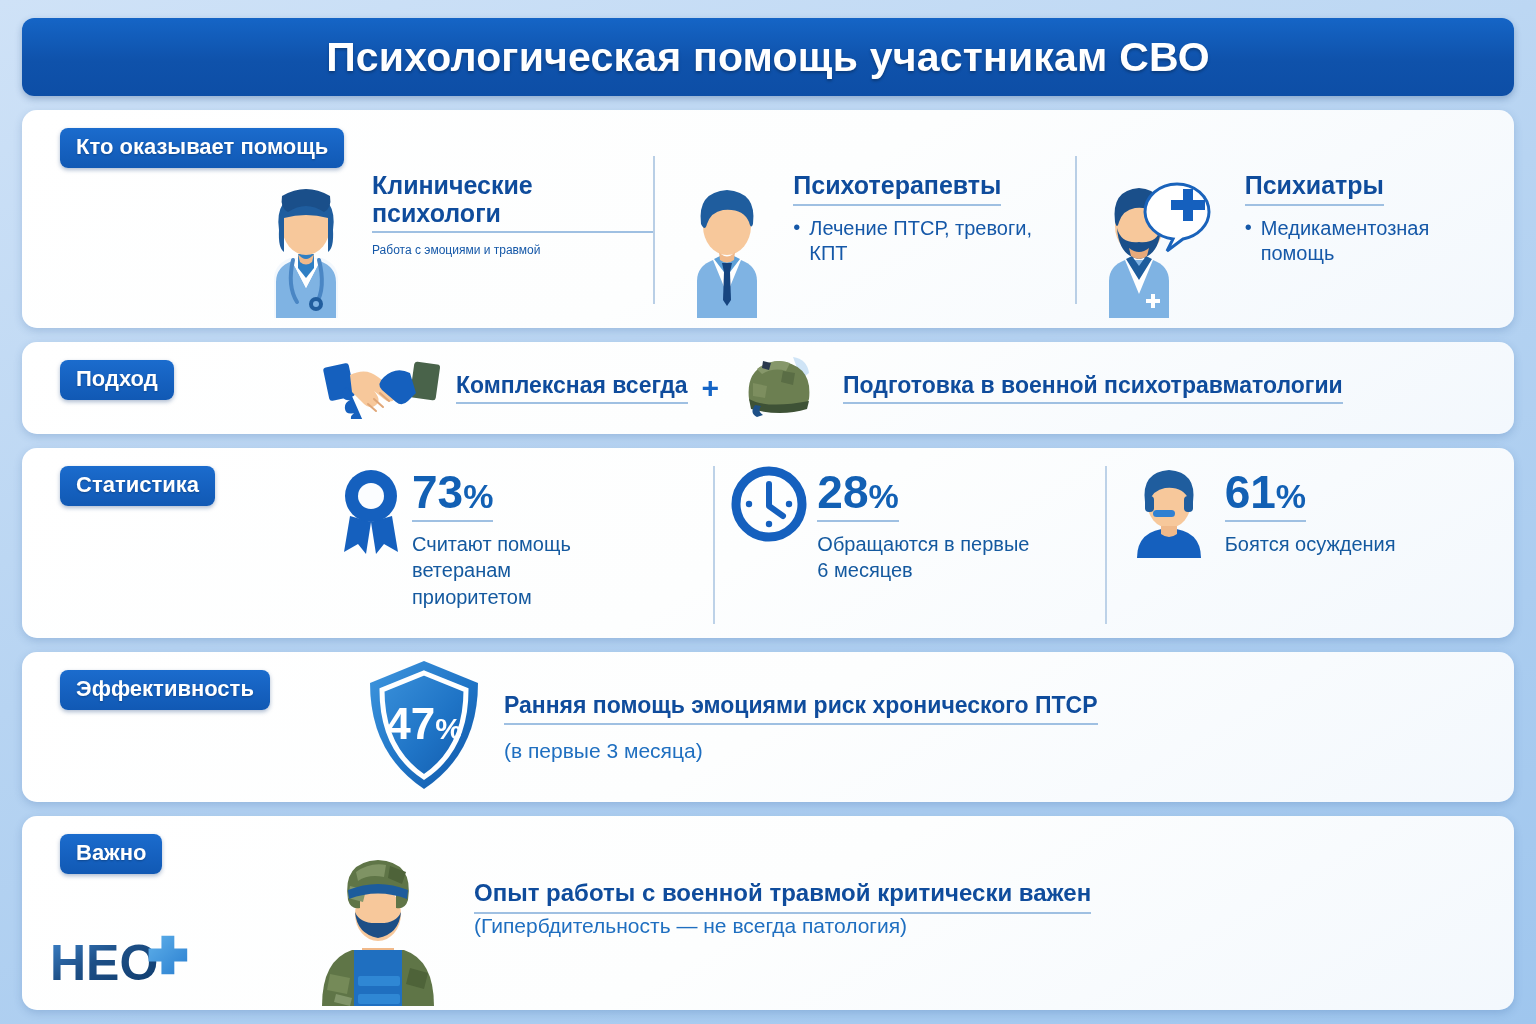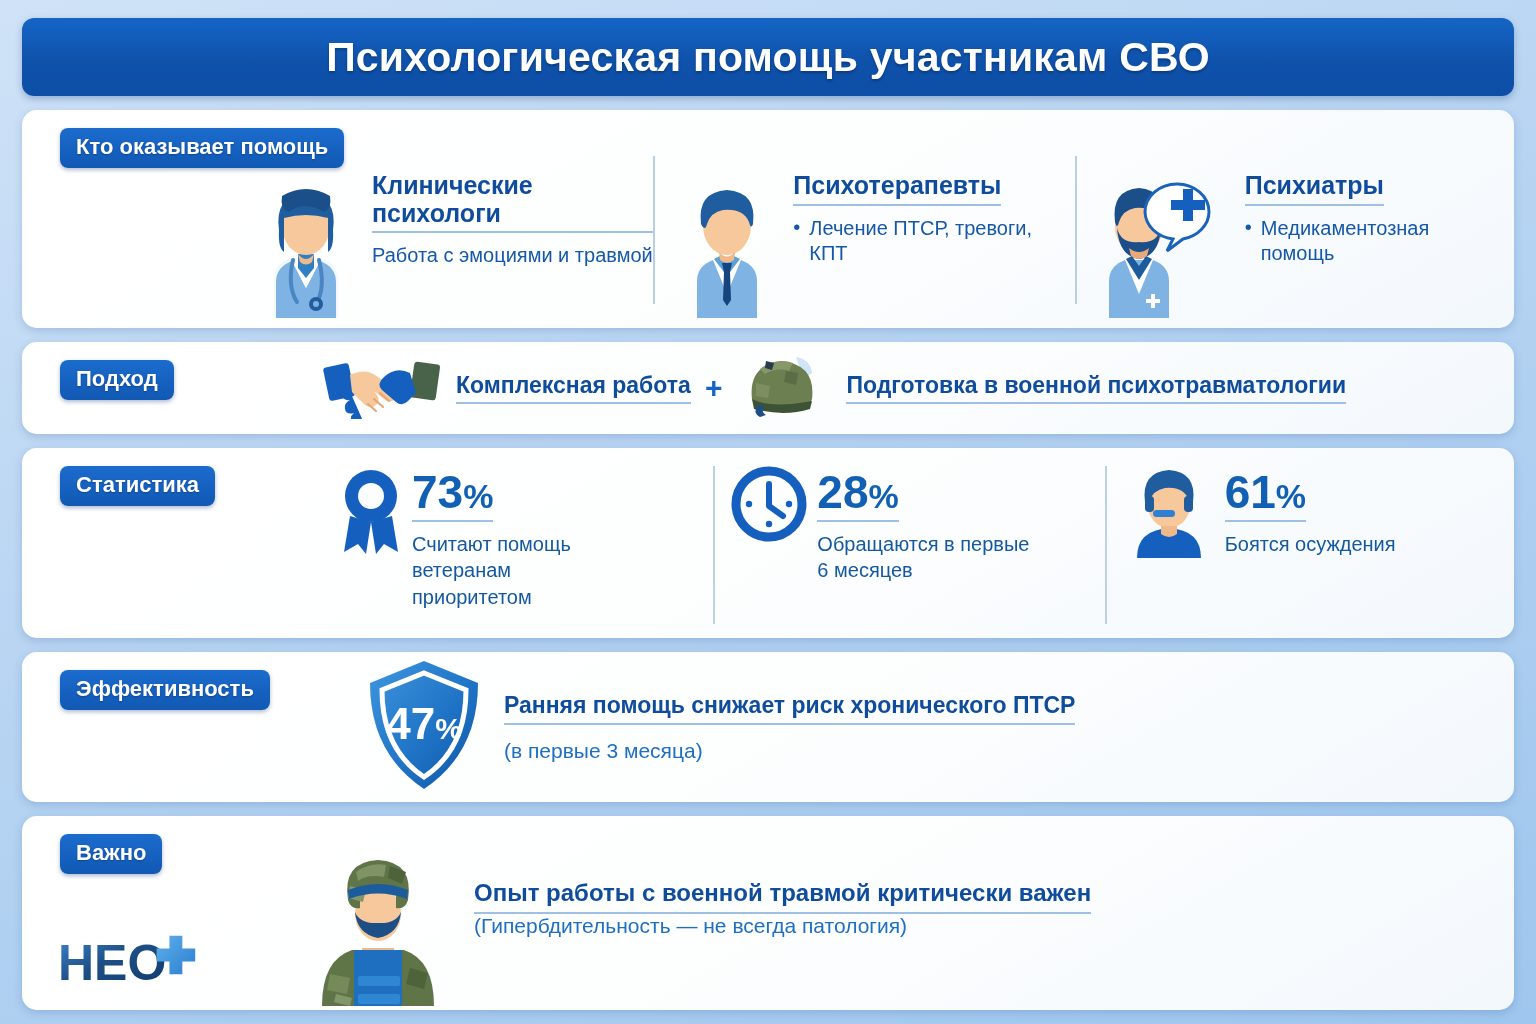--- a/index.html
+++ b/index.html
@@ -56,21 +56,21 @@
   .prov-txt{padding-top:28px;}
   .prov-title{
     color:#0f4c9c;font-size:25px;font-weight:bold;line-height:1.10;
     display:inline-block;border-bottom:2px solid #9fc0e2;padding-bottom:4px;
   }
   .prov-bullets{margin:10px 0 0 0;padding:0;list-style:none;}
   .prov-bullets li{
     color:#1558a8;font-size:20px;line-height:1.28;position:relative;padding-left:16px;
   }
   .prov-bullets li:before{content:"•";position:absolute;left:0;top:-1px;color:#1558a8;}
-  .prov-plain{color:#1558a8;font-size:20px;line-height:1.28;margin-top:10px;}
+  .prov-plain{color:#1558a8;font-size:12px;line-height:1.28;margin-top:10px;}
 
   
   .card-approach{flex:0 0 92px;}
   .approach{
     position:absolute;left:300px;right:18px;top:0;bottom:0;
     display:flex;align-items:center;gap:14px;
   }
   .approach-txt{
     color:#0f4c9c;font-size:23px;font-weight:bold;
     border-bottom:2px solid #9fc0e2;padding-bottom:3px;white-space:nowrap;
@@ -114,21 +114,21 @@
     display:flex;align-items:center;gap:20px;
   }
   .imp-txt{padding-bottom:10px;}
   .imp-txt .line1{
     color:#0f4c9c;font-size:24px;font-weight:bold;display:inline-block;
     border-bottom:2px solid #9fc0e2;padding-bottom:5px;white-space:nowrap;
   }
   .imp-txt .line2{color:#1f6fc0;font-size:21px;}
   .imp-fig{align-self:flex-end;}
 
-  .logo{position:absolute;left:34px;bottom:14px;}
+  .logo{position:absolute;left:26px;bottom:14px;}
 </style>
 </head>
 <body>
 
 <div class="page">
 
   <div class="header">
     <h1>Психологическая помощь участникам СВО</h1>
   </div>
 
@@ -214,21 +214,21 @@
       <span>
         <svg width="120" height="66" viewBox="0 0 120 66">
           <rect x="4" y="12" width="26" height="34" rx="3" transform="rotate(-12 17 29)" fill="#1560be"></rect>
           <rect x="90" y="10" width="26" height="36" rx="3" transform="rotate(8 103 28)" fill="#49634a"></rect>
           <path d="M28 22 q16 -8 28 2 l16 12 q6 5 1 10 q-5 5 -11 0 l-10 -8 q8 9 2 14 q-6 5 -12 -1 l-12 -12 Z" fill="#f7c89b"></path>
           <path d="M88 20 q-14 -7 -26 4 q-8 7 -2 13 l14 12 q6 5 12 -1 l8 -8 Z" fill="#1560be"></path>
           <path d="M26 34 q-7 2 -6 8 q1 6 8 5 q-6 3 -5 9 q1 6 9 4 q-5 4 -2 8 q4 5 11 0" fill="#1560be"></path>
           <path d="M58 40 l9 8 M52 46 l9 8 M46 51 l8 7" stroke="#e0a778" stroke-width="2" fill="none" stroke-linecap="round"></path>
         </svg>
       </span>
-      <span class="approach-txt">Комплексная работа</span>
+      <span class="approach-txt">Комплексная всегда</span>
       <span class="plus">+</span>
       <span>
         <svg width="96" height="66" viewBox="0 0 96 66">
           <path d="M60 4 q14 2 16 16 l-8 6 Z" fill="#cfe4f6"></path>
           <path d="M16 46 q-4 -34 30 -38 q34 4 30 38 q-2 8 -12 6 l-36 0 q-10 2 -12 -6 Z" fill="#6c7f51"></path>
           <path d="M24 16 q10 -8 22 -8 q6 0 11 2 l-4 8 q-12 -4 -24 3 Z" fill="#86976a"></path>
           <path d="M50 18 l12 2 -2 12 -12 -3 Z" fill="#5a6d45"></path>
           <path d="M20 30 l14 3 -2 12 -12 -2 Z" fill="#7d8e5f"></path>
           <path d="M30 8 l8 2 -2 7 -7 -2 Z" fill="#2b3a4d"></path>
           <path d="M16 46 q18 10 60 2 l-2 8 q-26 8 -56 0 Z" fill="#3e5236"></path>
@@ -308,21 +308,21 @@
               <stop offset="55%" stop-color="#1f74c6"></stop>
               <stop offset="100%" stop-color="#0f55a6"></stop>
             </linearGradient>
           </defs>
           <path d="M62 4 L116 26 Q116 96 62 132 Q8 96 8 26 Z" fill="url(#shieldGrad)"></path>
           <path d="M62 16 L104 33 Q104 92 62 120 Q20 92 20 33 Z" fill="none" stroke="#ffffff" stroke-width="5"></path>
           <text x="62" y="82" text-anchor="middle" font-family="Liberation Sans, sans-serif" font-size="44" font-weight="bold" fill="#ffffff"><tspan>47</tspan><tspan font-size="30">%</tspan></text>
         </svg>
       </span>
       <div class="eff-txt">
-        <div class="line1">Ранняя помощь снижает риск хронического ПТСР</div>
+        <div class="line1">Ранняя помощь эмоциями риск хронического ПТСР</div>
         <div class="line2">(в первые 3 месяца)</div>
       </div>
     </div>
   </div>
 
   <div class="card card-important">
     <div class="badge">Важно</div>
 
     <div class="imp">
       <span class="imp-fig">

